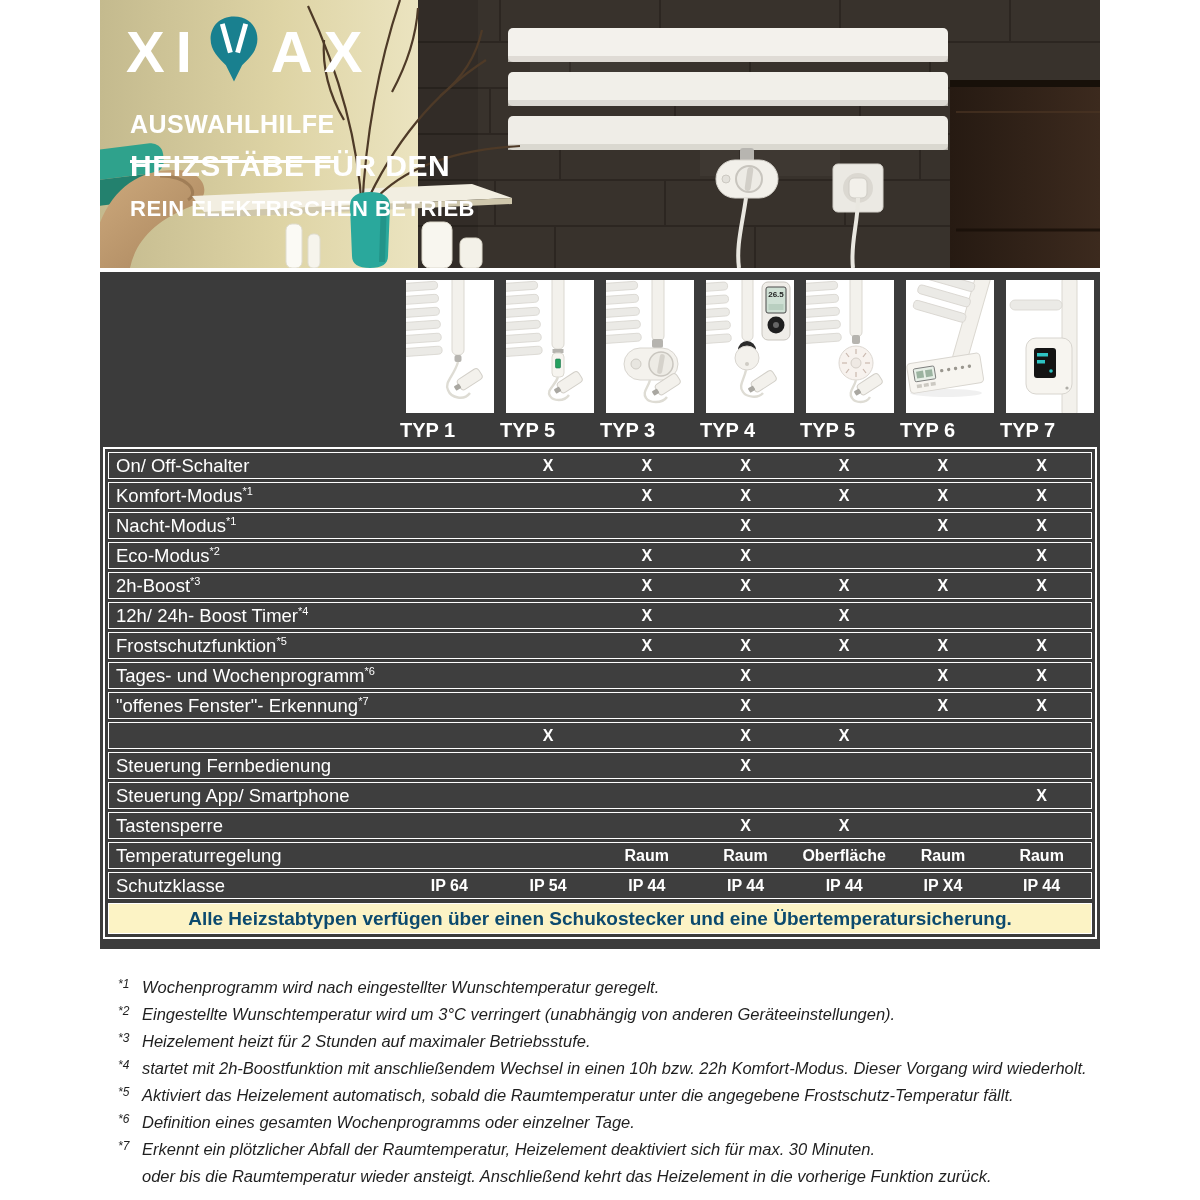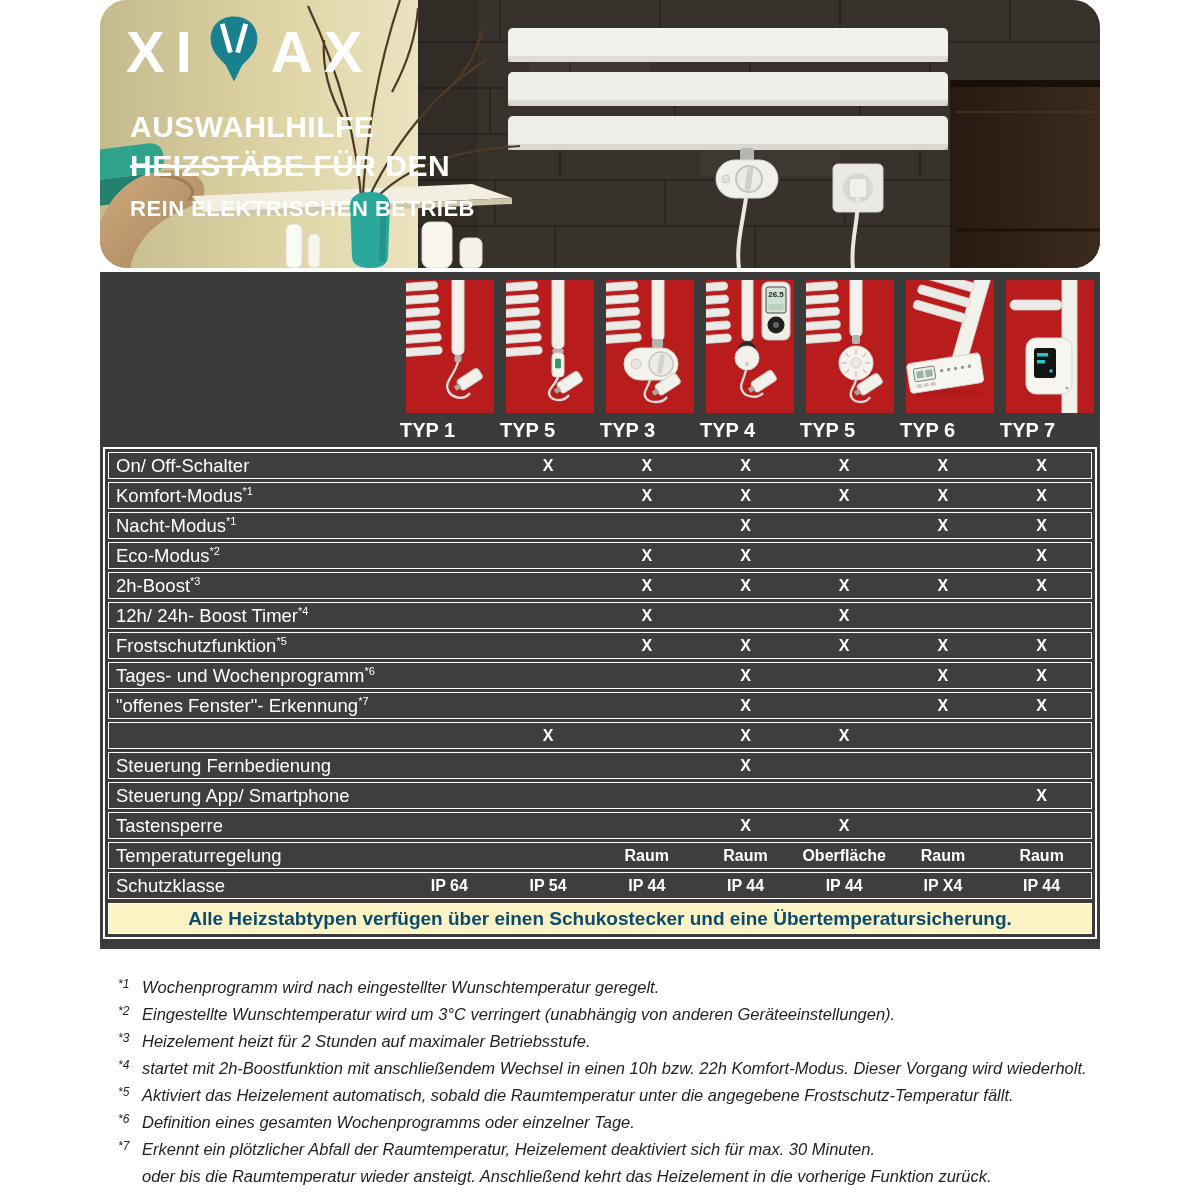--- a/index.html
+++ b/index.html
@@ -2,35 +2,35 @@
 <html><head>
 <meta charset="utf-8">
 <style>
   * { box-sizing: border-box; }
   html,body { margin:0; padding:0; background:#ffffff; }
   body { width:1200px; font-family:"Liberation Sans", sans-serif; }
   .page { position:relative; width:1200px; min-height:1200px; background:#fff; }
   .content { width:1000px; margin:0 auto; }
 
   
-  .header { position:relative; width:1000px; height:268px; overflow:hidden; background:#d9d0a2; margin-bottom:4px;border-radius:27px; }
+  .header { position:relative; width:1000px; height:268px; overflow:hidden; background:#d9d0a2; margin-bottom:4px; }
   .header svg.scene { position:absolute; left:0; top:0; display:block; }
   .logo { position:absolute; left:26px; top:14px; display:flex; align-items:center; color:#fff;
           font-weight:bold; font-size:58px; letter-spacing:11px; line-height:1; }
   .logo .pin { width:54px; height:70px; margin:0 10px 6px 4px; flex:none; }
-  .eyebrow { position:absolute; left:30px; top:110px; color:#fff; font-weight:bold; font-size:30px;
+  .eyebrow { position:absolute; left:30px; top:110px; color:#fff; font-weight:bold; font-size:25px;
              letter-spacing:0.5px; border-bottom:3px solid #fff; padding-bottom:21px; }
   .title-line1 { position:absolute; left:30px; top:149px; color:#fff; font-weight:bold; font-size:30px; letter-spacing:0.5px; }
   .title-line2 { position:absolute; left:30px; top:196px; color:#fff; font-weight:bold; font-size:22px; letter-spacing:0.5px; }
 
   
   .tablewrap { background:#3b3b3b; padding:8px 0 10px; }
   .imgrow, .typrow { display:grid; grid-template-columns:300px repeat(7,100px); }
   .imgrow { height:133px; }
-  .imgbox { width:88px; height:133px; margin:0 auto; background:#b91c1c; overflow:hidden; }
+  .imgbox { width:88px; height:133px; margin:0 auto; background:#ffffff; overflow:hidden; }
   .typrow { height:30px; align-items:center; margin-top:2px; }
   .typlabel { text-align:left; color:#fff; font-weight:bold; font-size:20px; }
 
   .frame { margin:2px 3px 0; border:2px solid #fff; padding:3px; }
   .frow { display:grid; grid-template-columns:291px repeat(7,1fr); height:27px; border:1px solid #fff;
           background:#3e3e3e; align-items:center; margin-bottom:3px; }
   .frow .lbl { padding-left:7px; color:#fff; font-size:18.5px; white-space:nowrap; overflow:hidden; }
   .frow .lbl sup { font-size:11px; line-height:0; }
   .frow .cell { text-align:center; color:#fff; font-weight:bold; font-size:16px; white-space:nowrap; }
 

